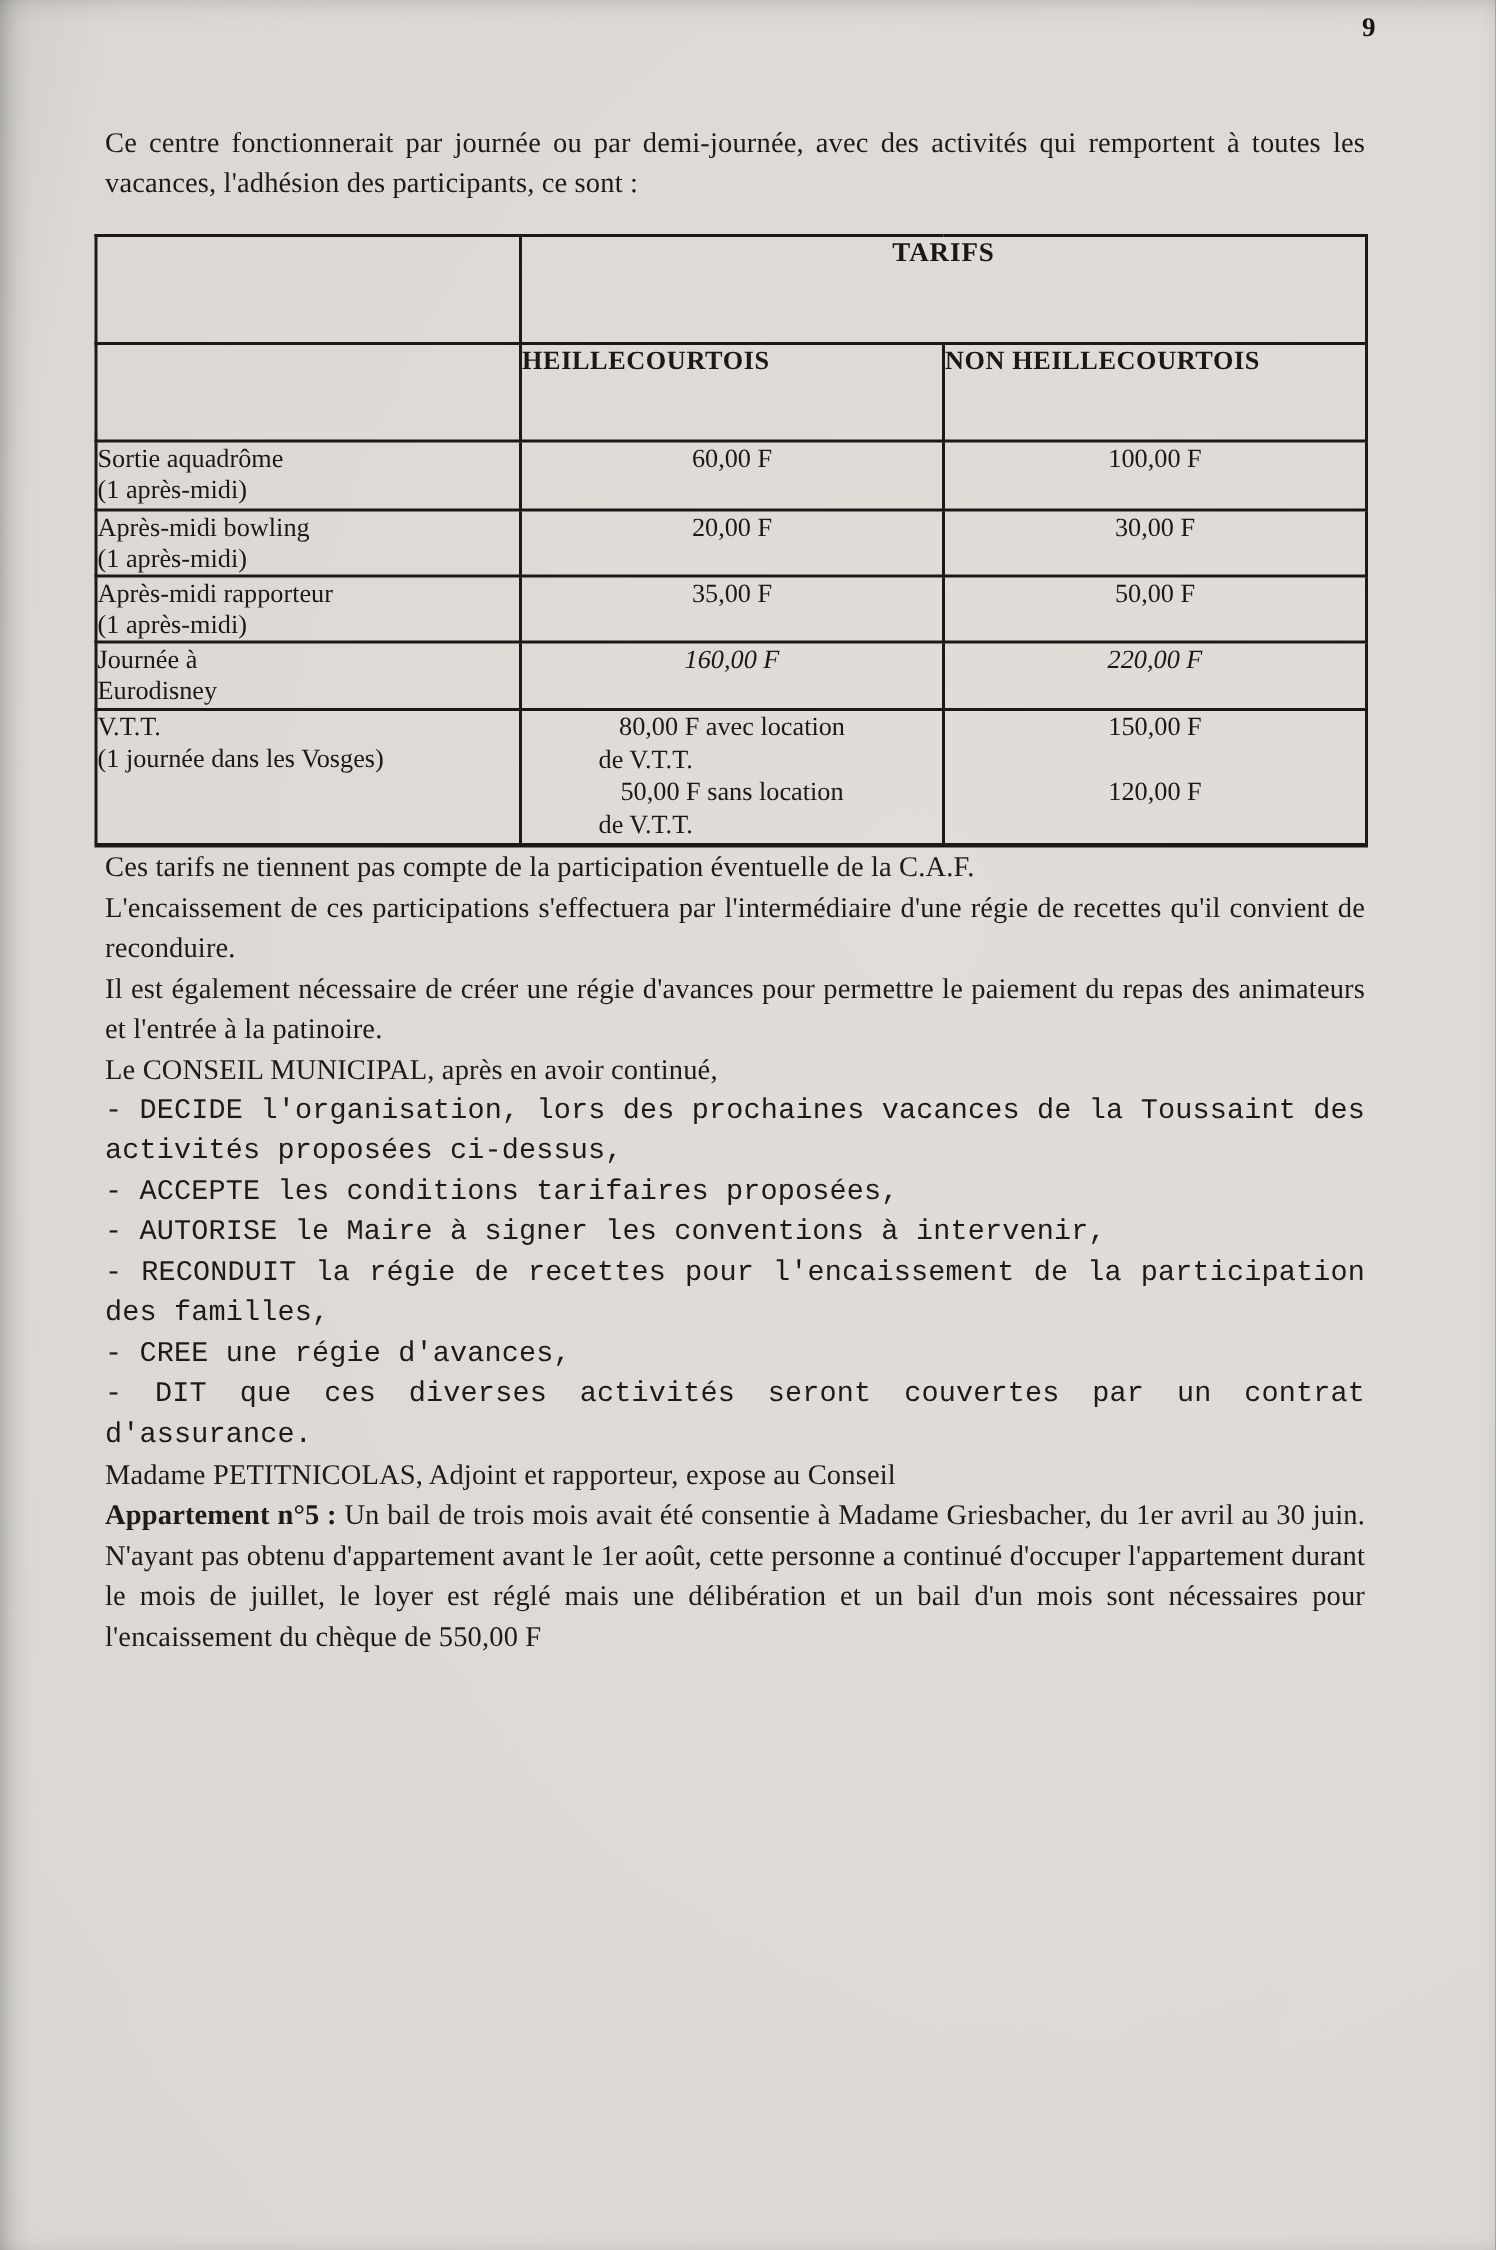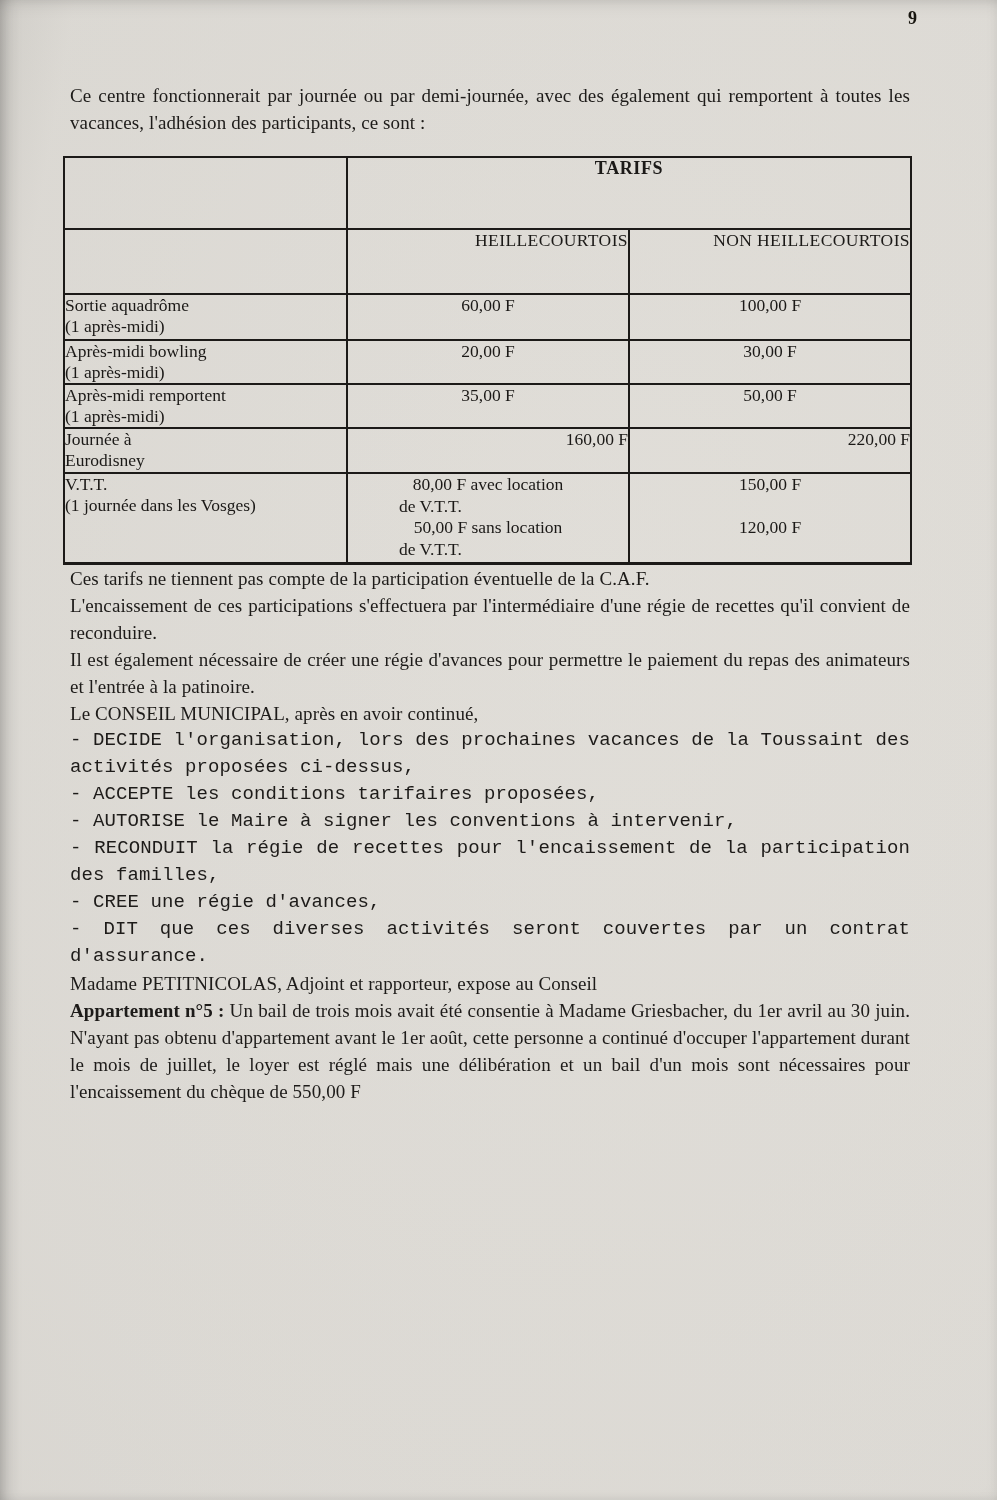--- a/index.html
+++ b/index.html
@@ -55,38 +55,39 @@
   td.blank{border:none;background:transparent;}
   td.tbl-title{
     height:70px;
     border-top:3px solid #1c1a18;border-left:3px solid #1c1a18;border-right:3px solid #1c1a18;
     text-align:center;vertical-align:middle;
     font-weight:bold;font-size:18px;letter-spacing:.6px;
   }
   td.colhead{
     height:63px;
     border-bottom:3px solid #1c1a18;border-left:3px solid #1c1a18;border-right:3px solid #1c1a18;
-    text-align:right;vertical-align:middle;
-    font-weight:normal;font-size:17.5px;letter-spacing:.4px;
+    text-align:left;vertical-align:middle;
+    font-weight:bold;font-size:17.5px;letter-spacing:.4px;
   }
   td.activity{
     padding:2px 4px 0 8px;
     line-height:21px;
     border-left:3px solid #1c1a18;
   }
   td.price{
     text-align:center;
     padding-top:3px;
     line-height:21px;
   }
   td.price-bottom{
-    text-align:right;
+    text-align:center;
     vertical-align:bottom;
     padding-bottom:4px;
     line-height:21px;
+    font-style:italic;
   }
   tr.row-1 td{height:44px;}
   tr.row-2 td{height:41px;}
   tr.row-3 td{height:42px;}
   tr.row-4 td{height:43px;}
   tr.row-5 td{height:88px;border-bottom:3px solid #1c1a18;}
   td.vtt-cell{padding-top:2px;line-height:21.5px;margin-left:24px;}
   .vtt-line-center{text-align:center;}
   .vtt-line-left{text-align:left;padding-left:51px;}
   .vtt-gap{height:21.5px;}
@@ -99,21 +100,21 @@
   .bold-lead{font-weight:bold;}
 </style>
 </head>
 <body>
 
 <div class="page">
   <div class="page-number">9</div>
 
   <div class="content">
 
-    <p class="body-text">Ce centre fonctionnerait par journée ou par demi-journée, avec des également qui remportent à toutes les vacances, l'adhésion des participants, ce sont :</p>
+    <p class="body-text">Ce centre fonctionnerait par journée ou par demi-journée, avec des activités qui remportent à toutes les vacances, l'adhésion des participants, ce sont :</p>
 
     <table class="tariffs">
       <colgroup>
           <col style="width:283px">
           <col style="width:282px">
           <col style="width:282px">
         </colgroup>
       <tbody>
         <tr>
           <td class="blank"></td>
@@ -138,21 +139,21 @@
           <td class="activity">
             <div>Après-midi bowling</div>
             <div>(1 après-midi)</div>
           </td>
           <td class="price">20,00 F</td>
           <td class="price">30,00 F</td>
         </tr>
 
         <tr class="row-3">
           <td class="activity">
-            <div>Après-midi remportent</div>
+            <div>Après-midi rapporteur</div>
             <div>(1 après-midi)</div>
           </td>
           <td class="price">35,00 F</td>
           <td class="price">50,00 F</td>
         </tr>
 
         <tr class="row-4">
           <td class="activity">
             <div>Journée à</div>
             <div>Eurodisney</div>

